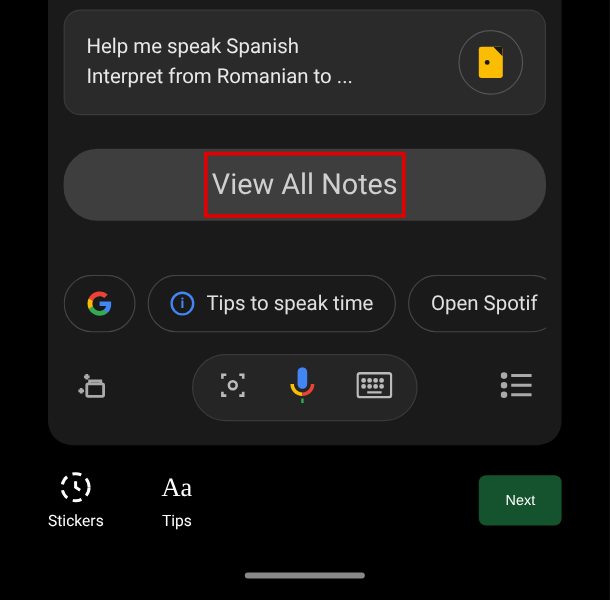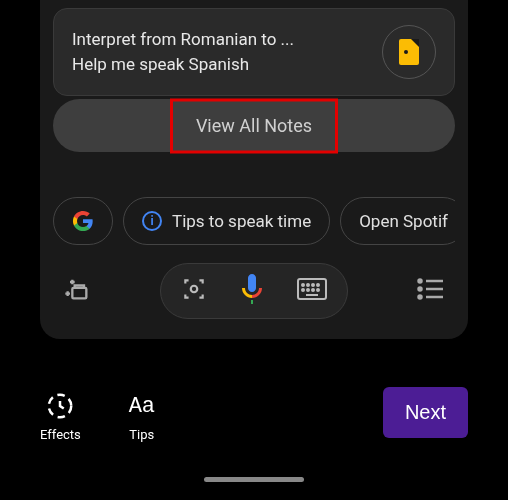--- a/index.html
+++ b/index.html
@@ -71,25 +71,25 @@
       left: 5px;
       top: 11px;
       width: 4px;
       height: 4px;
       background: #1a1a1a;
       border-radius: 50%;
     }
     .view-notes-btn {
       background: #3e3e3e;
       border-radius: 28px;
-      margin-top: 3px;
+      margin-top: 28px;
       padding: 16px;
       text-align: center;
       color: #d0d0d0;
-      font-size: 18px;
+      font-size: 24px;
       position: relative;
     }
     .highlight-box {
       position: absolute;
       border: 3px solid #e30000;
       width: 168px;
       height: 55px;
       left: 50%;
       top: 50%;
       transform: translate(-50%, -50%);
@@ -188,23 +188,23 @@
       width: 30px;
       height: 30px;
       display: flex;
       align-items: center;
       justify-content: center;
     }
     .next-btn {
       position: absolute;
       right: 40px;
       bottom: 62px;
-      background: #4c1d95;
+      background: #14532d;
       color: #fff;
-      font-size: 20px;
+      font-size: 12px;
       font-weight: 500;
       padding: 14px 22px;
       border-radius: 6px;
       border: none;
     }
     .home-indicator {
       position: absolute;
       bottom: 18px;
       left: 50%;
       transform: translateX(-50%);
@@ -214,22 +214,22 @@
       border-radius: 3px;
     }
   </style>
 </head>
 <body>
 
 <div class="content-area">
 
   <div class="top-card">
     <div class="top-card-text">
+      <div>Help me speak Spanish</div>
       <div>Interpret from Romanian to ...</div>
-      <div>Help me speak Spanish</div>
     </div>
     <div class="doc-icon-circle">
       <div class="doc-icon"></div>
     </div>
   </div>
 
   <div class="view-notes-btn">
     <span>View All Notes</span>
     <div class="highlight-box"></div>
   </div>
@@ -307,24 +307,24 @@
 </div>
 
 <div class="tool-strip">
   <div class="tool">
     <div class="tool-icon">
       <svg width="30" height="30" viewBox="0 0 24 24" fill="none" stroke="#fff" stroke-width="2">
           <circle cx="12" cy="12" r="9" stroke-dasharray="6 4"></circle>
           <path d="M12 8 L12 12 L15 14"></path>
         </svg>
     </div>
-    <span>Effects</span>
+    <span>Stickers</span>
   </div>
   <div class="tool">
-    <div class="tool-icon" style="color:#fff;font-size:22px;font-weight:500;font-family:Liberation Mono, monospace">Aa</div>
+    <div class="tool-icon" style="color:#fff;font-size:22px;font-weight:500;font-family:Liberation Serif, serif">Aa</div>
     <span>Tips</span>
   </div>
 </div>
 
 <button class="next-btn">
   <span>Next</span>
 </button>
 
 <div class="home-indicator"></div>
 

